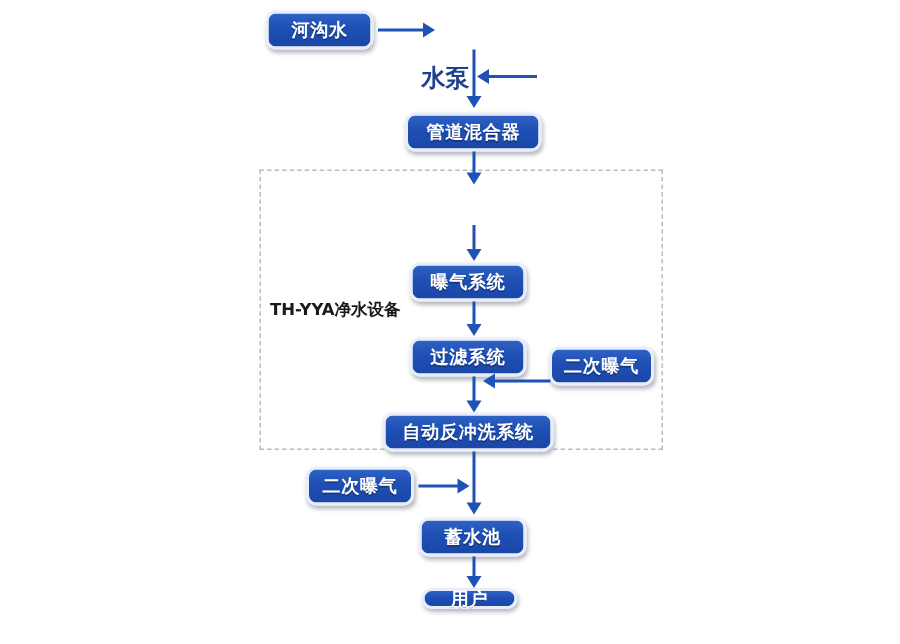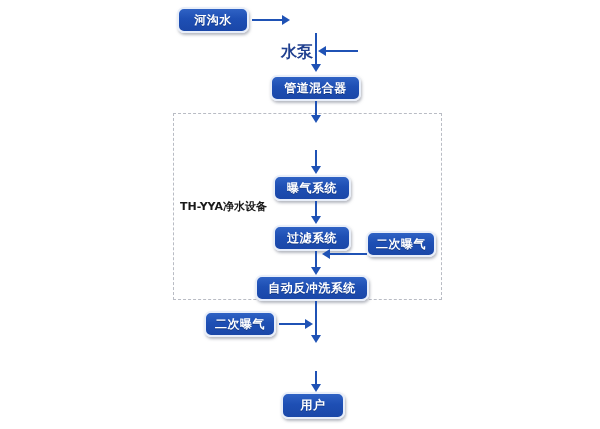--- a/index.html
+++ b/index.html
@@ -156,21 +156,24 @@
 
   <div class="conn conn-v" style="left:315px; top:301px; height:38px;"></div>
   <div class="arrow arrow-down" style="left:311px; top:335px;"></div>
 
   <div class="node" style="left:204px; top:311px; width:72px; height:26px;">
     <span class="node-inner">二次曝气</span>
   </div>
   <div class="conn conn-h" style="left:279px; top:323px; width:27px;"></div>
   <div class="arrow arrow-right" style="left:305px; top:319px;"></div>
 
+  <div class="node" style="left:279px; top:345px; width:72px; height:26px;">
+    <span class="node-inner">蓄水池</span>
+  </div>
 
   <div class="conn conn-v" style="left:315px; top:371px; height:16px;"></div>
   <div class="arrow arrow-down" style="left:311px; top:384px;"></div>
 
-  <div class="node" style="left:281px; top:392px; width:64px; height:27px;">
+  <div class="node" style="left:281px; top:392px; width:64px; height:14px;">
     <span class="node-inner">用户</span>
   </div>
 
 </div>
 
 </body></html>

